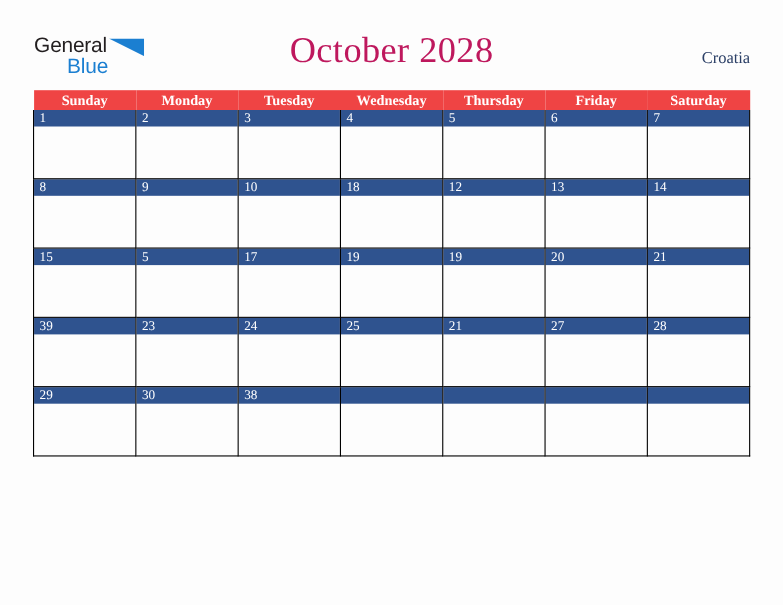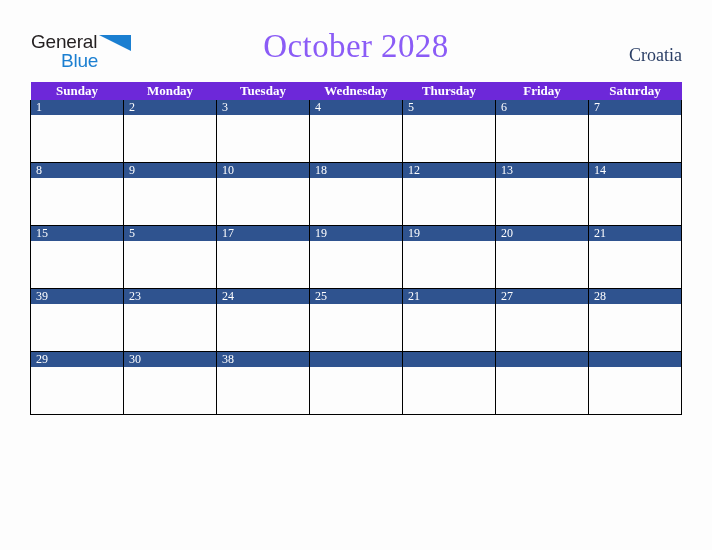--- a/index.html
+++ b/index.html
@@ -66,45 +66,45 @@
   }
 
   .title {
     position: absolute;
     left: 0;
     top: 28px;
     width: 712px;
     text-align: center;
     font-family: "Liberation Serif", serif;
     font-size: 33px;
-    color: #8b5cf6;
+    color: #be185d;
     letter-spacing: 0.4px;
   }
 
   .region {
     position: absolute;
     right: 30px;
     top: 45px;
     font-family: "Liberation Serif", serif;
-    font-size: 18px;
+    font-size: 15px;
     color: #2b3f66;
   }
 
   
   .calendar {
     position: absolute;
     left: 30px;
     top: 82px;
     width: 652px;
     border-collapse: collapse;
     table-layout: fixed;
   }
 
   .calendar th {
-    background: #6d28d9;
+    background: #ef4444;
     color: #ffffff;
     font-family: "Liberation Serif", serif;
     font-weight: bold;
     font-size: 13px;
     height: 18px;
     padding: 0;
     text-align: center;
     border: none;
   }
 

